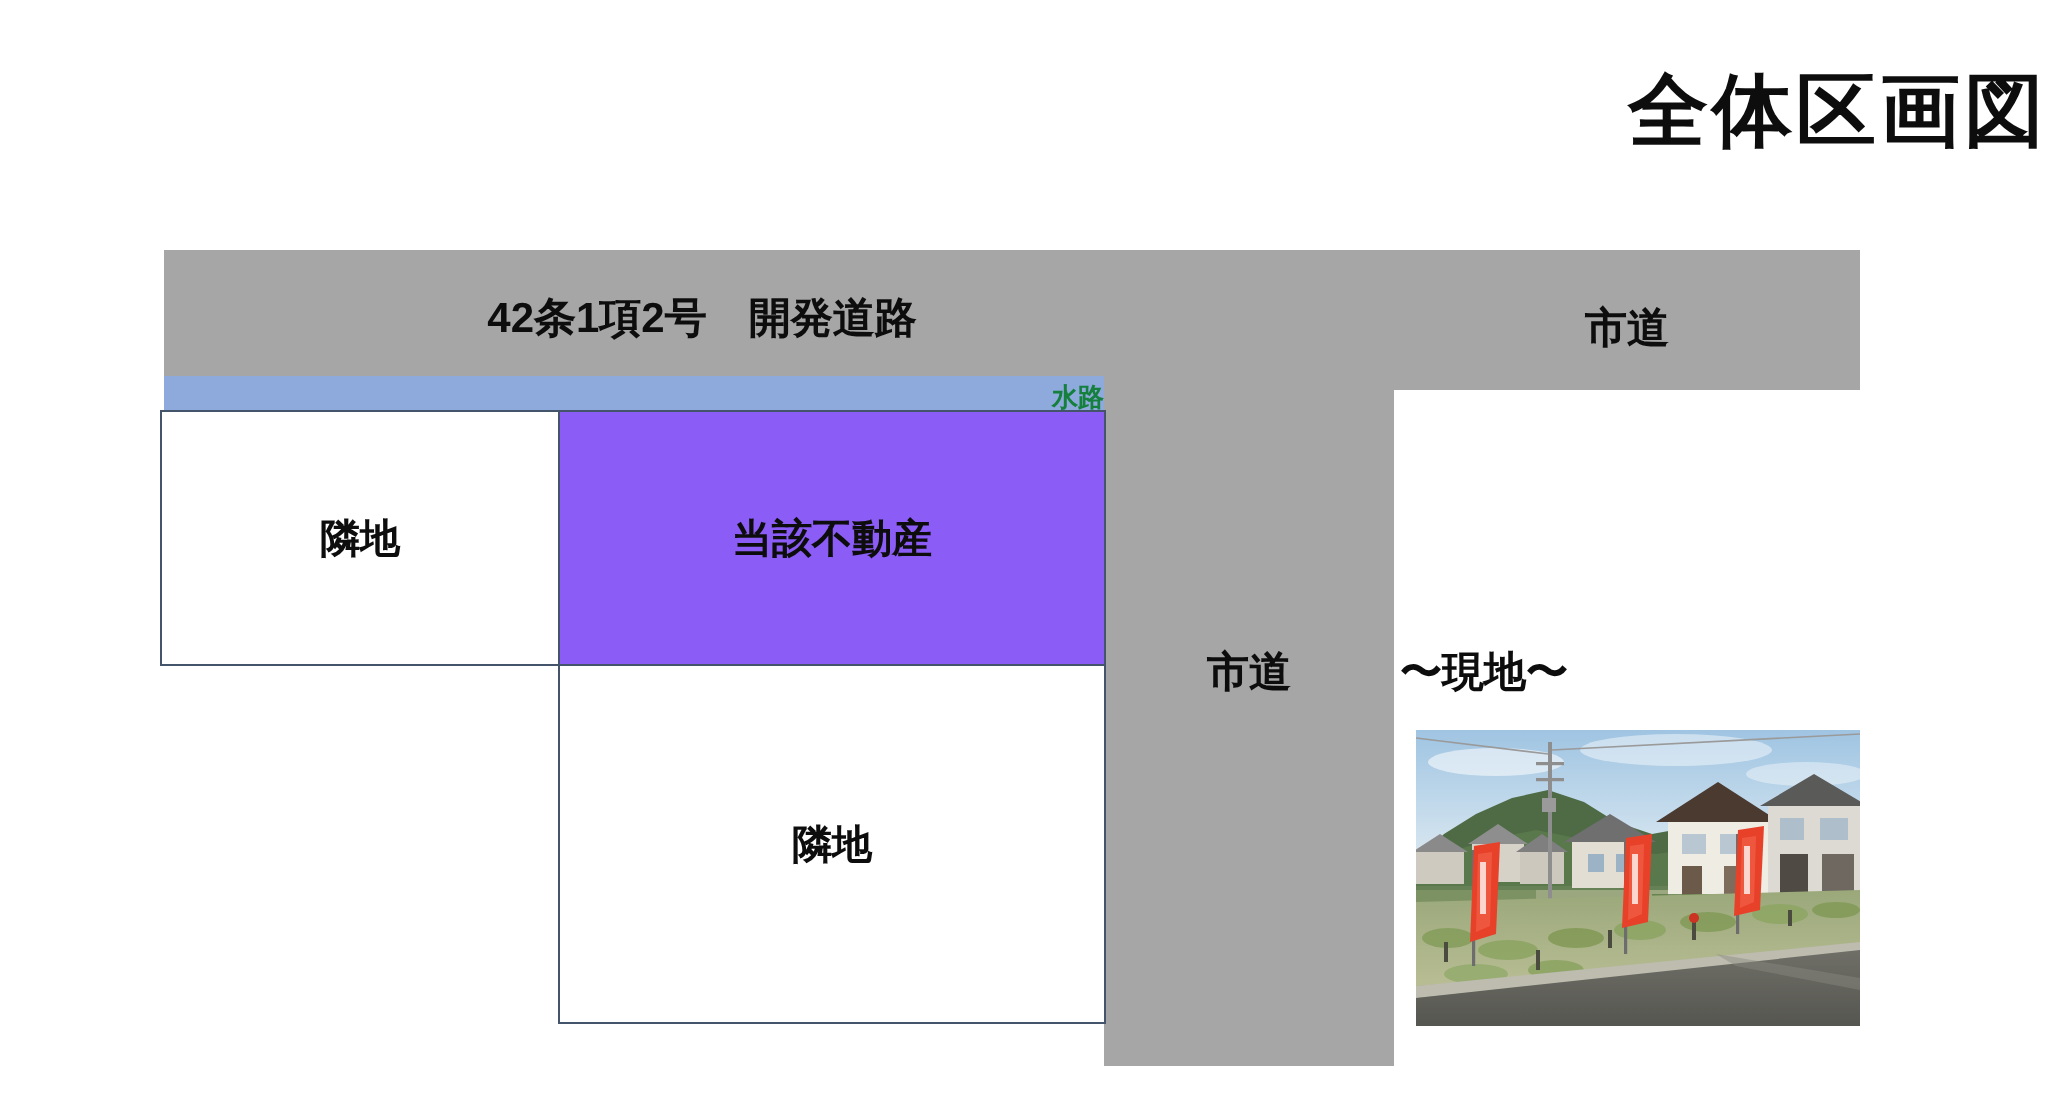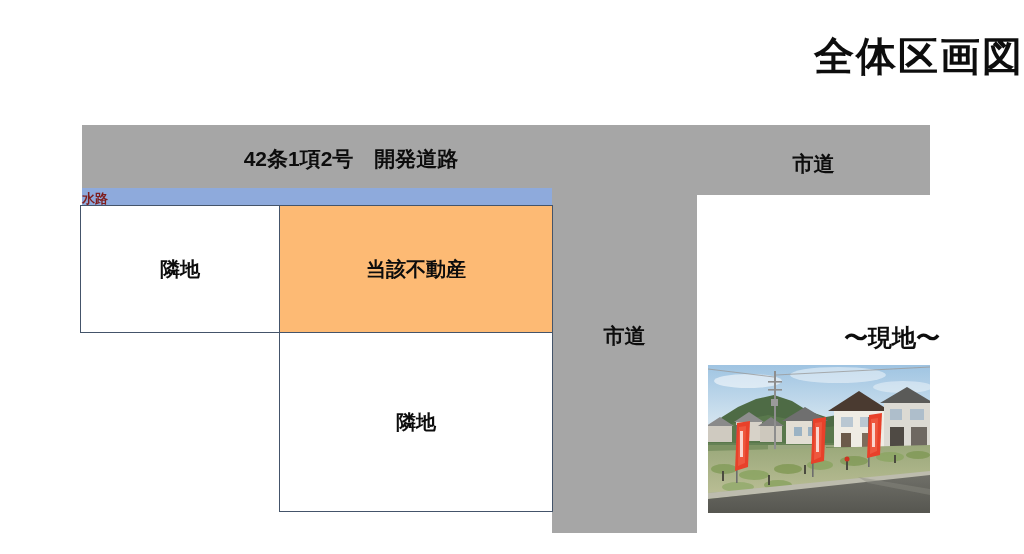--- a/index.html
+++ b/index.html
@@ -93,24 +93,24 @@
     top: 188px;
     width: 470px;
     height: 19px;
     background: #8eaadc;
   }
   #waterway-label {
     position: absolute;
     left: 82px;
     top: 190px;
     width: 470px;
-    text-align: left;
+    text-align: right;
     font-size: 13px;
     font-weight: bold;
-    color: #7f1d1d;
+    color: #15803d;
   }
 
   
   .parcel {
     position: absolute;
     border: 1.5px solid #44546a;
     box-sizing: border-box;
     display: flex;
     align-items: center;
     justify-content: center;
@@ -125,39 +125,39 @@
     top: 205px;
     width: 200px;
     height: 128px;
     background: #ffffff;
   }
   #parcel-subject {
     left: 279px;
     top: 205px;
     width: 274px;
     height: 128px;
-    background: #fdba74;
+    background: #8b5cf6;
     justify-content: center;
   }
   #parcel-neighbor-bottom {
     left: 279px;
     top: 332px;
     width: 274px;
     height: 180px;
     background: #ffffff;
   }
 
   
   #photo-caption {
     position: absolute;
     left: 700px;
     top: 322px;
     width: 240px;
-    text-align: right;
-    font-size: 24px;
+    text-align: left;
+    font-size: 21px;
     font-weight: bold;
     color: #0d0d0d;
   }
   #site-photo {
     position: absolute;
     left: 708px;
     top: 365px;
     width: 222px;
     height: 148px;
     overflow: hidden;

